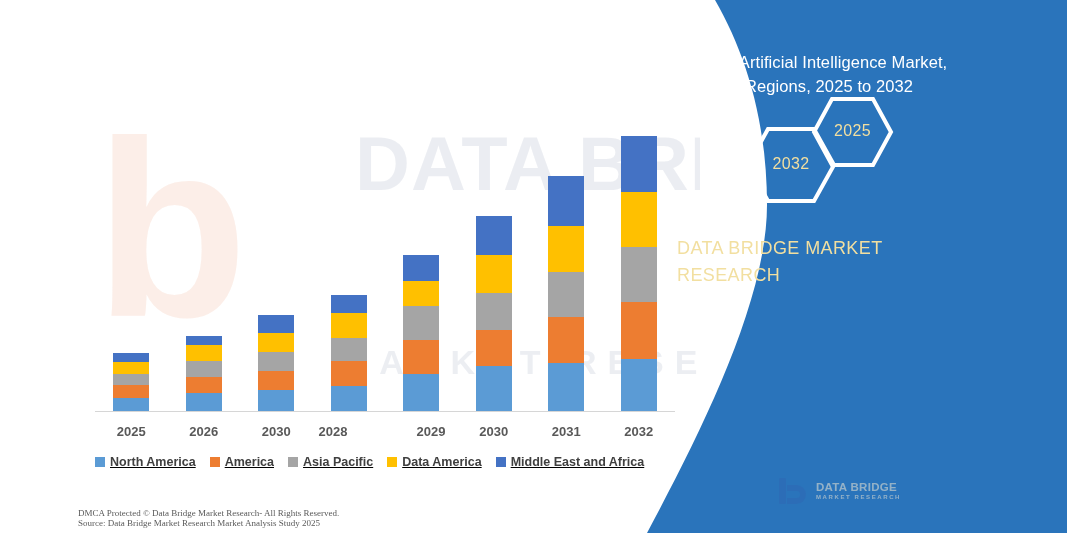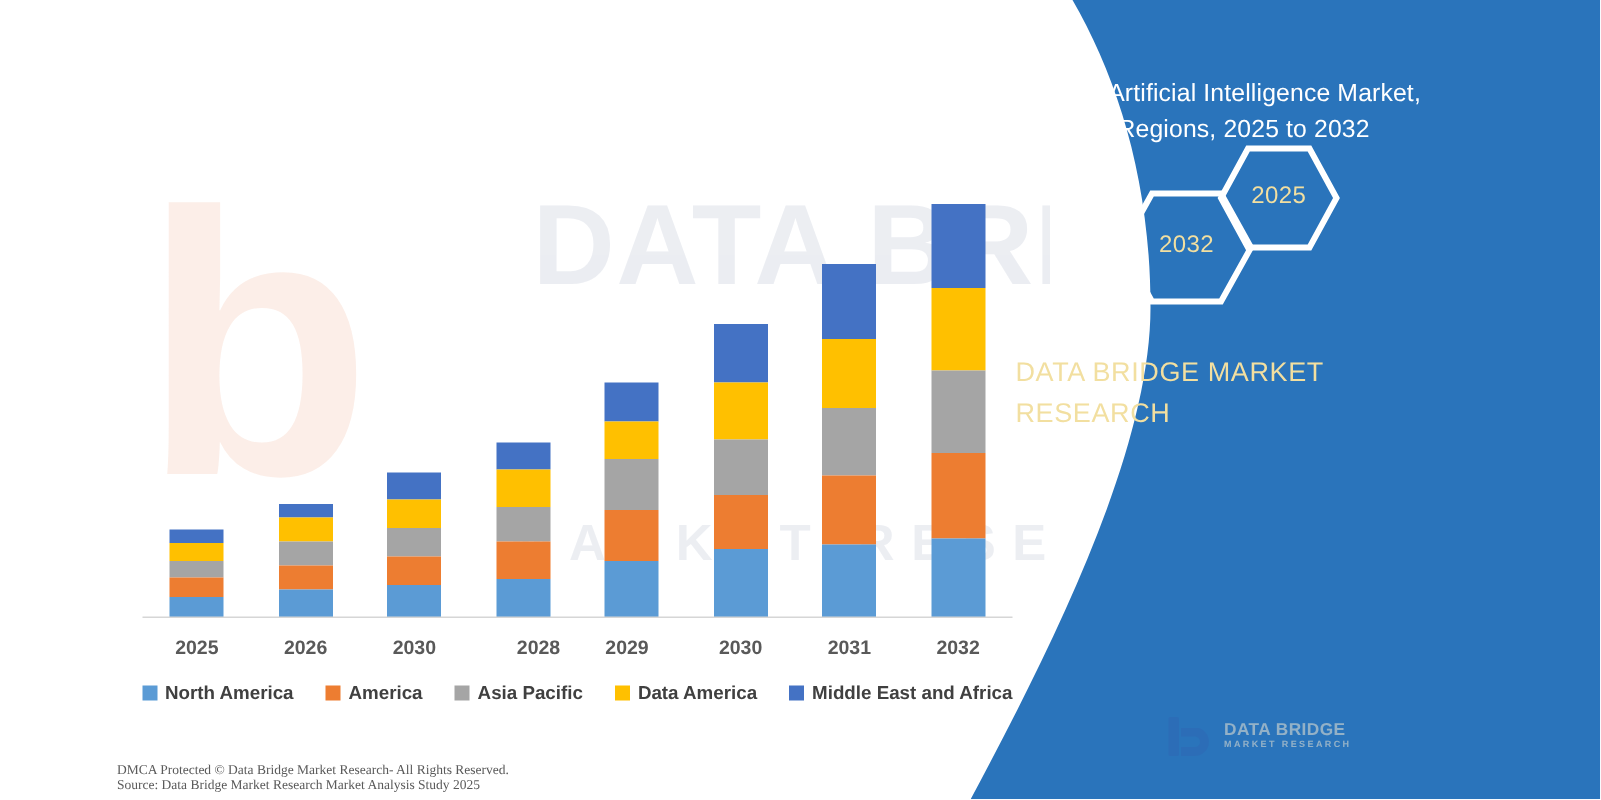--- a/index.html
+++ b/index.html
@@ -228,22 +228,23 @@
     color: #595959;
   }
 
   #legend {
     position: absolute;
     left: 95px;
     top: 455px;
     width: 580px;
     display: flex;
     align-items: center;
-    justify-content: space-between;
+    justify-content: flex-start;
     gap: 14px;
+    text-decoration: underline;
   }
   .legend-item {
     display: flex;
     align-items: center;
     gap: 5px;
   }
   .legend-swatch {
     width: 10px;
     height: 10px;
     flex: 0 0 auto;
@@ -338,22 +339,22 @@
           <div class="seg" title="Asia Pacific 2032: 55" style="background: rgb(165, 165, 165); height: 20.073%;"></div>
           <div class="seg" title="South America 2032: 55" style="background: rgb(255, 192, 0); height: 20.073%;"></div>
           <div class="seg" title="Middle East and Africa 2032: 55" style="background: rgb(68, 114, 196); height: 20.073%;"></div>
         </div>
       </div>
     <div id="axis-line"></div>
     <div id="x-labels">
         <div class="x-label" style="left: 6.25px;">2025</div>
         <div class="x-label" style="left: 78.75px;">2026</div>
         <div class="x-label" style="left: 151.25px;">2030</div>
-        <div class="x-label" style="left: 234px;">2028</div>
-        <div class="x-label" style="left: 293px;">2029</div>
+        <div class="x-label" style="left: 208px;">2028</div>
+        <div class="x-label" style="left: 306px;">2029</div>
         <div class="x-label" style="left: 368.75px;">2030</div>
         <div class="x-label" style="left: 441.25px;">2031</div>
         <div class="x-label" style="left: 513.75px;">2032</div>
       </div>
     <div id="legend">
         <div class="legend-item">
           <span class="legend-swatch" style="background: rgb(91, 155, 213);"></span>
           <span class="legend-label">North America</span>
         </div>
         <div class="legend-item">

